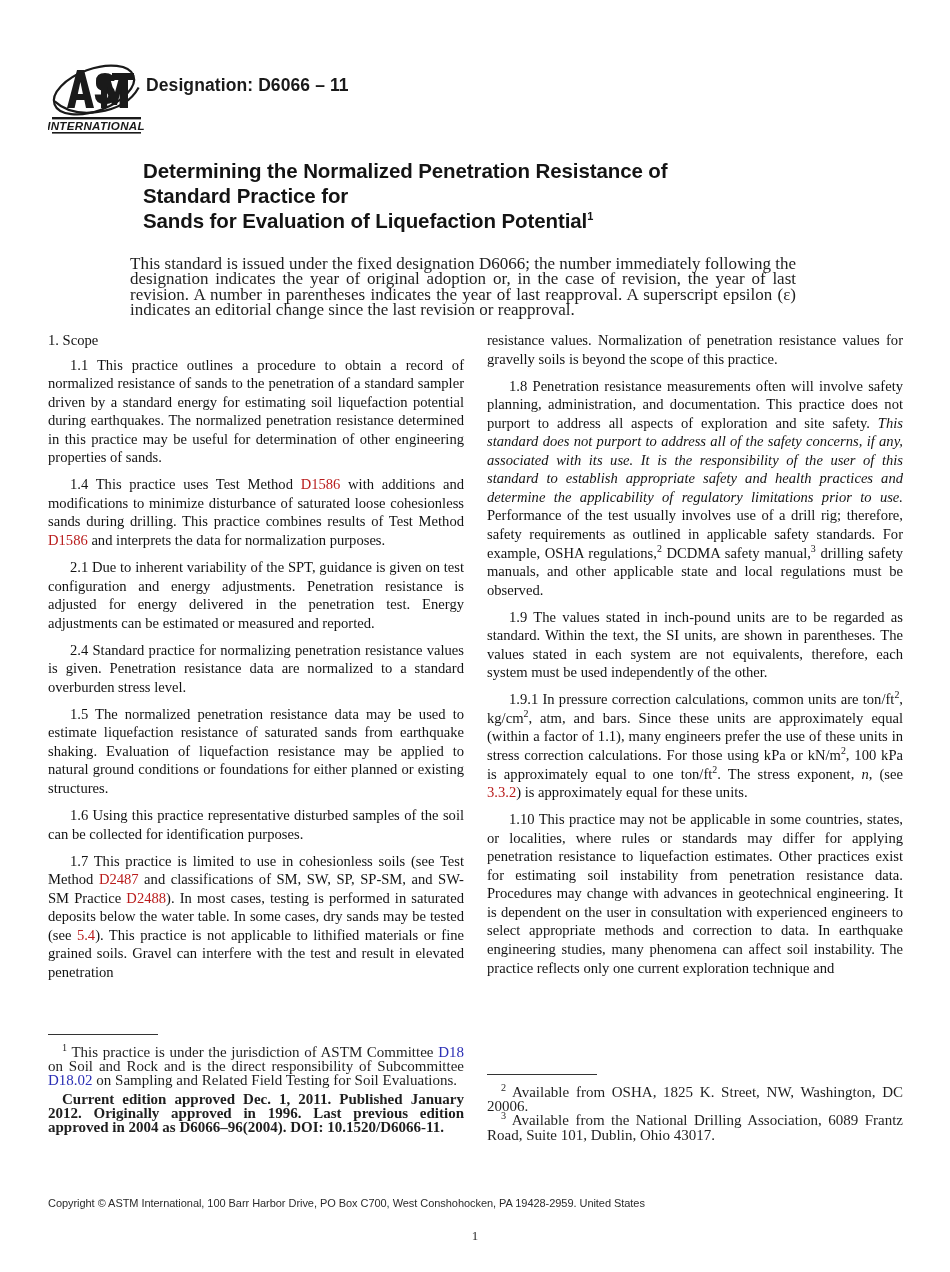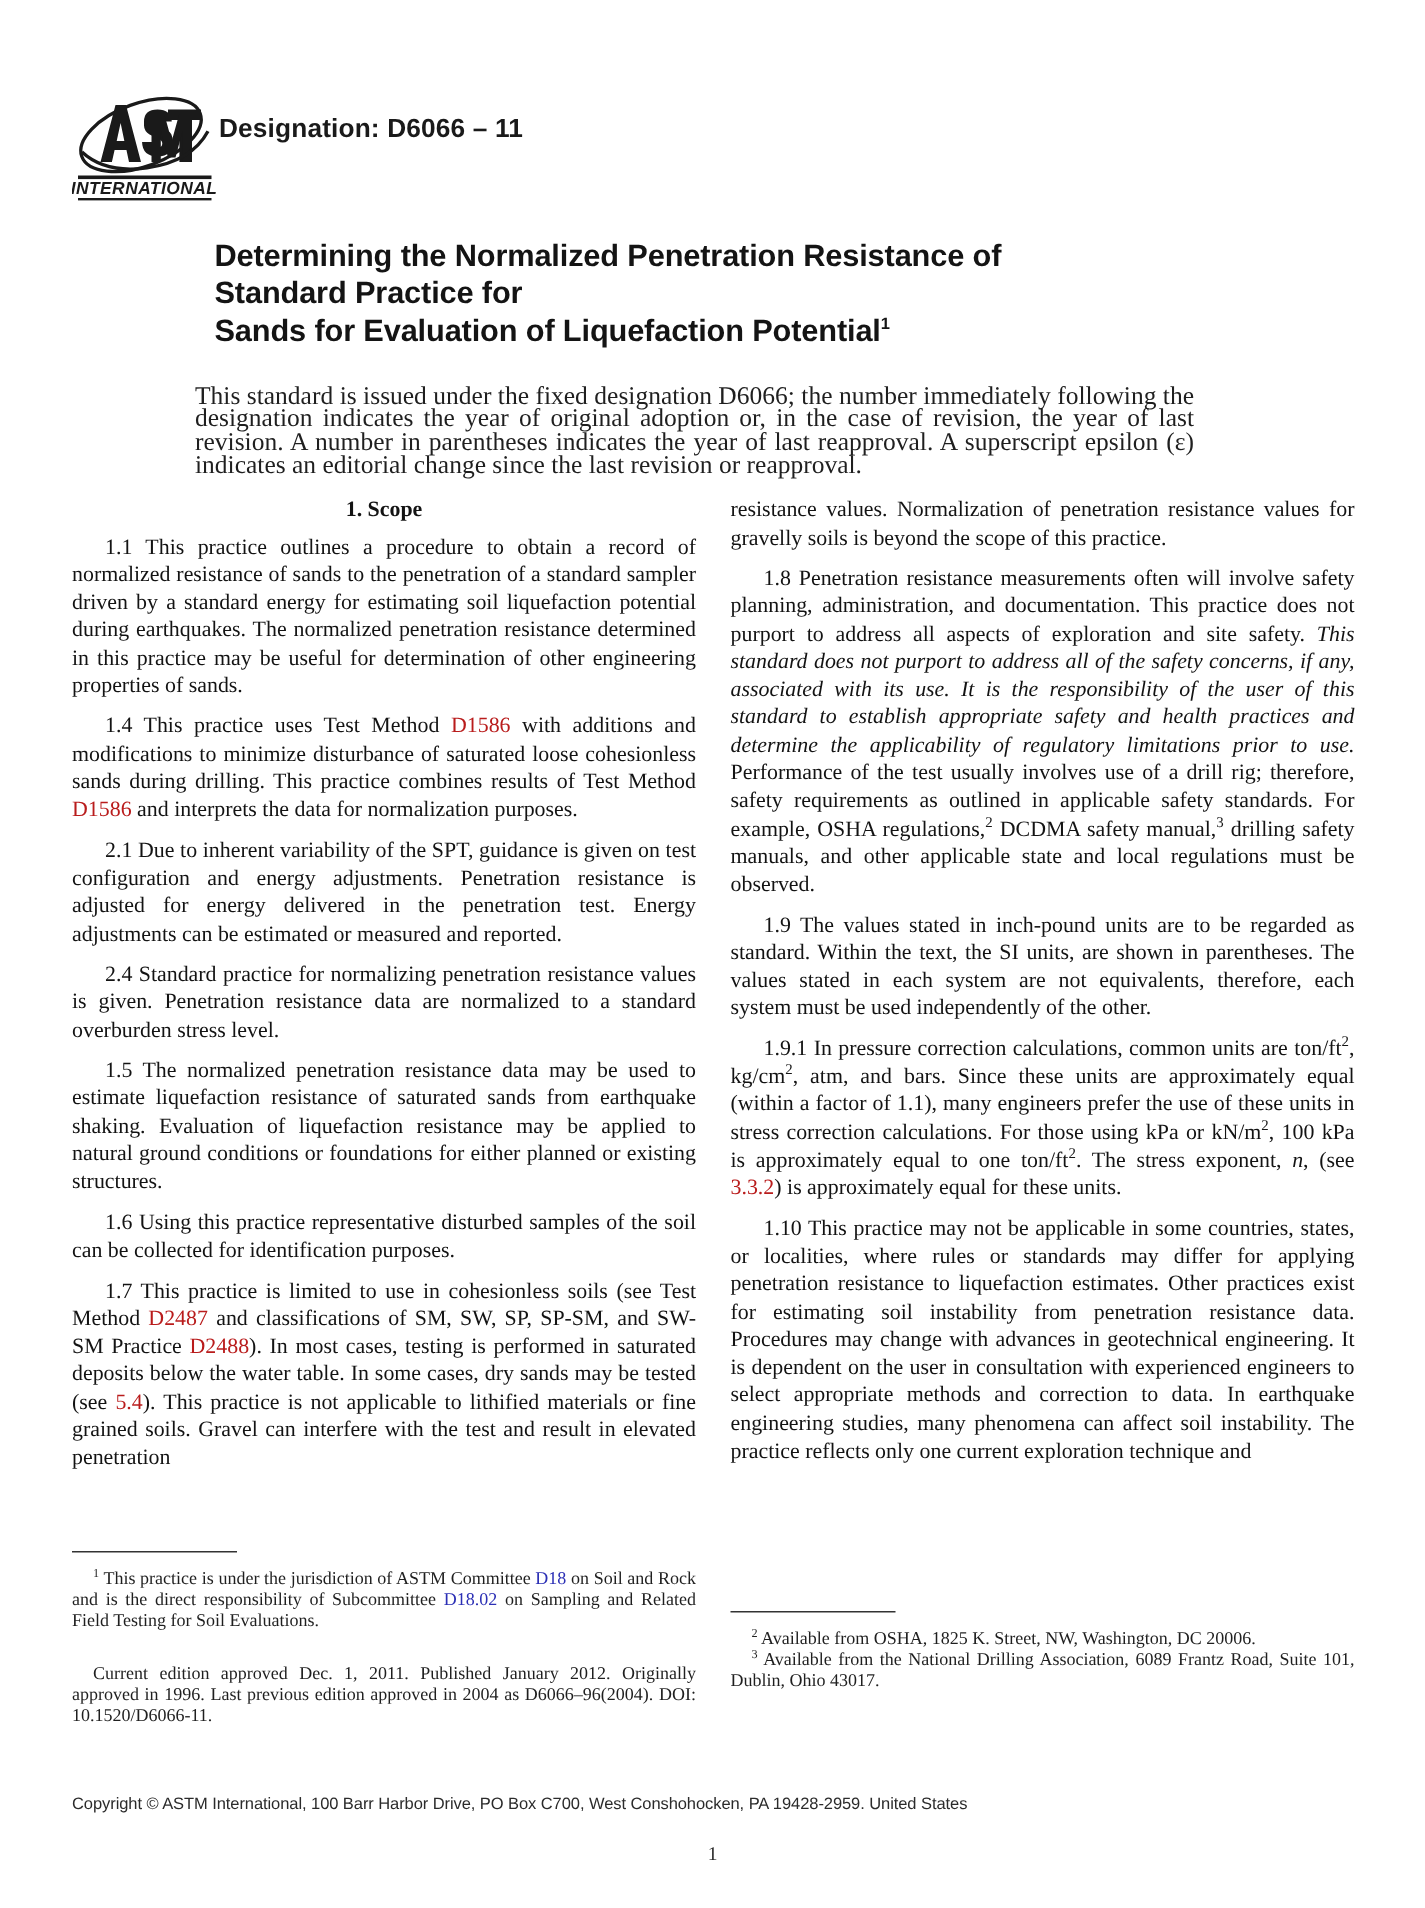--- a/index.html
+++ b/index.html
@@ -84,62 +84,62 @@
     font-size: 14.6px;
     line-height: 18.55px;
     text-align: justify;
     text-justify: inter-word;
     color: #131313;
   }
   .col-left  { left: 48px; }
   .col-right { left: 487px; }
 
   .sec-head {
-    font-weight: bold;
+    font-weight: normal;
     font-size: 14.6px;
     margin: 0 0 6px 0;
-    text-align: center;
+    text-align: left;
   }
   p.para {
     margin: 0 0 8.5px 0;
     text-indent: 22px;
   }
   p.cont {
     margin: 0 0 8.5px 0;
     text-indent: 0;
   }
   p.para:last-child, p.cont:last-child { margin-bottom: 0; }
 
   .lnk { color: #b91c1c; }
   .lnk-blue { color: #2b2fb5; }
   .sup { font-size: 0.68em; vertical-align: super; line-height: 0; }
   .ital { font-style: italic; }
 
   
   .fn {
     position: absolute;
     width: 416px;
-    font-size: 12px;
+    font-size: 15px;
     line-height: 14.2px;
     text-align: justify;
     color: #1f1f1f;
   }
   .fn-left  { left: 48px; top: 1034px; }
   .fn-right { left: 487px; top: 1074px; }
   .fn-rule {
     width: 110px;
     height: 0;
     border-top: 1px solid #333;
     margin-bottom: 10px;
   }
   .fn p {
     margin: 0 0 0 0;
     text-indent: 14px;
   }
-  .fn p.gap { margin-top: 20px; }
+  .fn p.gap { margin-top: 4px; font-weight: bold; }
 
   
   .copyright {
     position: absolute;
     left: 48px;
     top: 1197px;
     font-family: "Liberation Sans", "DejaVu Sans", sans-serif;
     font-size: 11px;
     color: #2b2b2b;
     letter-spacing: -0.05px;

